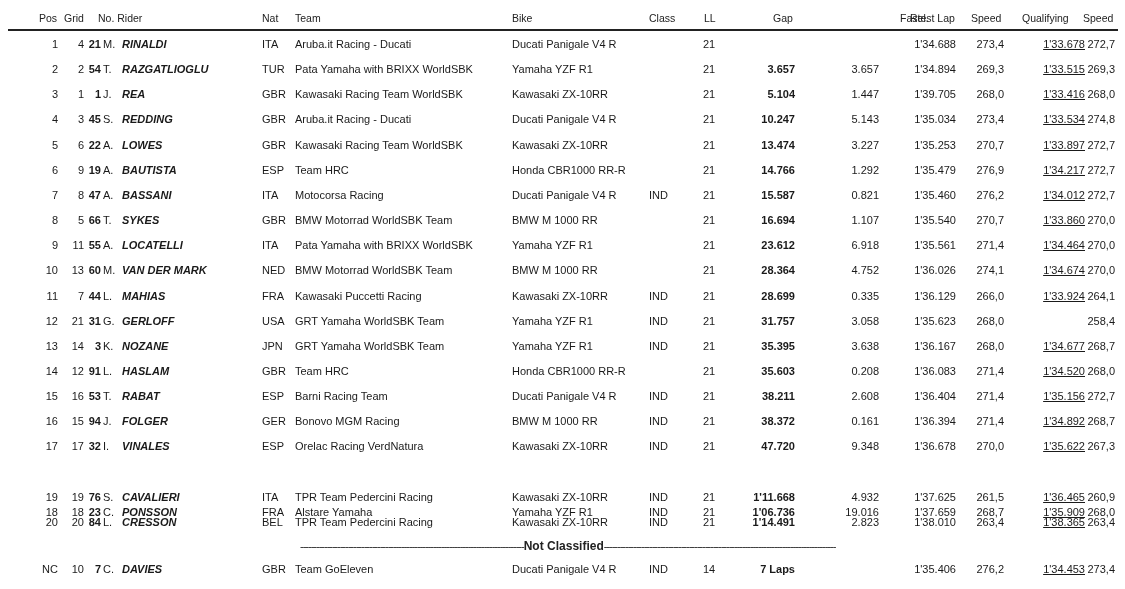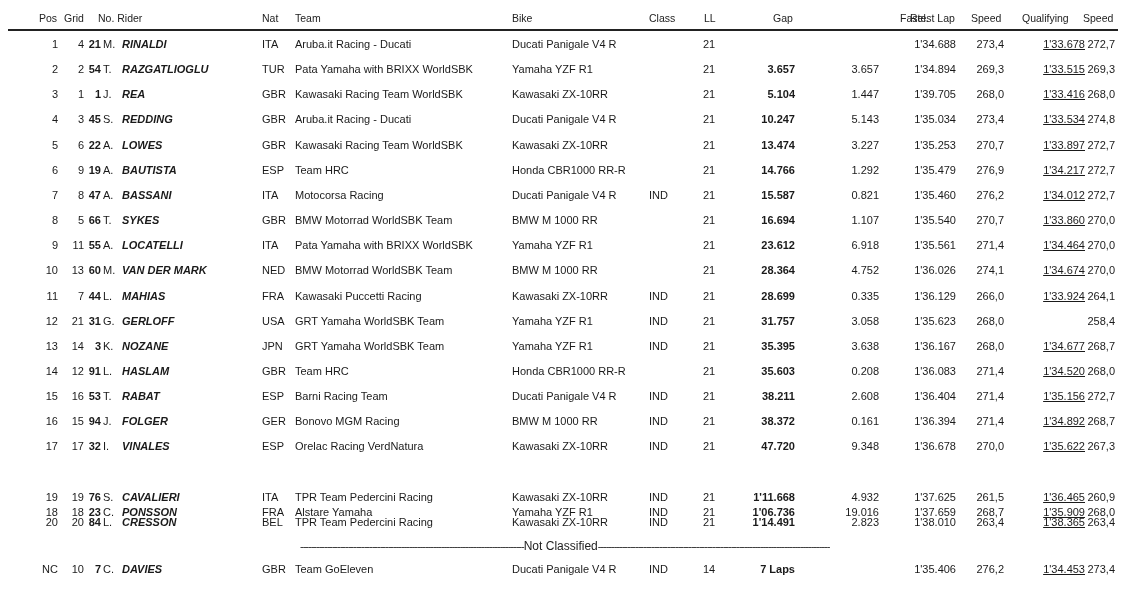--- a/index.html
+++ b/index.html
@@ -21,21 +21,21 @@
   .cls  { left: 649px; }
   .ll   { left: 703px; }
   .gap  { right: 330px; font-weight: bold; }
   .rel  { right: 246px; }
   .fl   { right: 169px; }
   .sp1  { right: 121px; }
   .q    { right: 40px; text-decoration: underline; }
   .sp2  { right: 10px; }
   .nc-line { position: absolute; top: 539px; left: 300px; font-size: 11px; white-space: nowrap; color: #222; }
   .nc-line .dash { letter-spacing: -1px; }
-  .nc-line .lbl { font-weight: normal; font-size: 12px; }
+  .nc-line .lbl { font-weight: bold; font-size: 12px; }
 </style>
 </head>
 <body>
 
 <div class="hdr">
   <span style="left:39px">Pos</span>
   <span style="left:64px">Grid</span>
   <span style="left:98px">No. Rider</span>
   <span style="left:262px">Nat</span>
   <span style="left:295px">Team</span>

